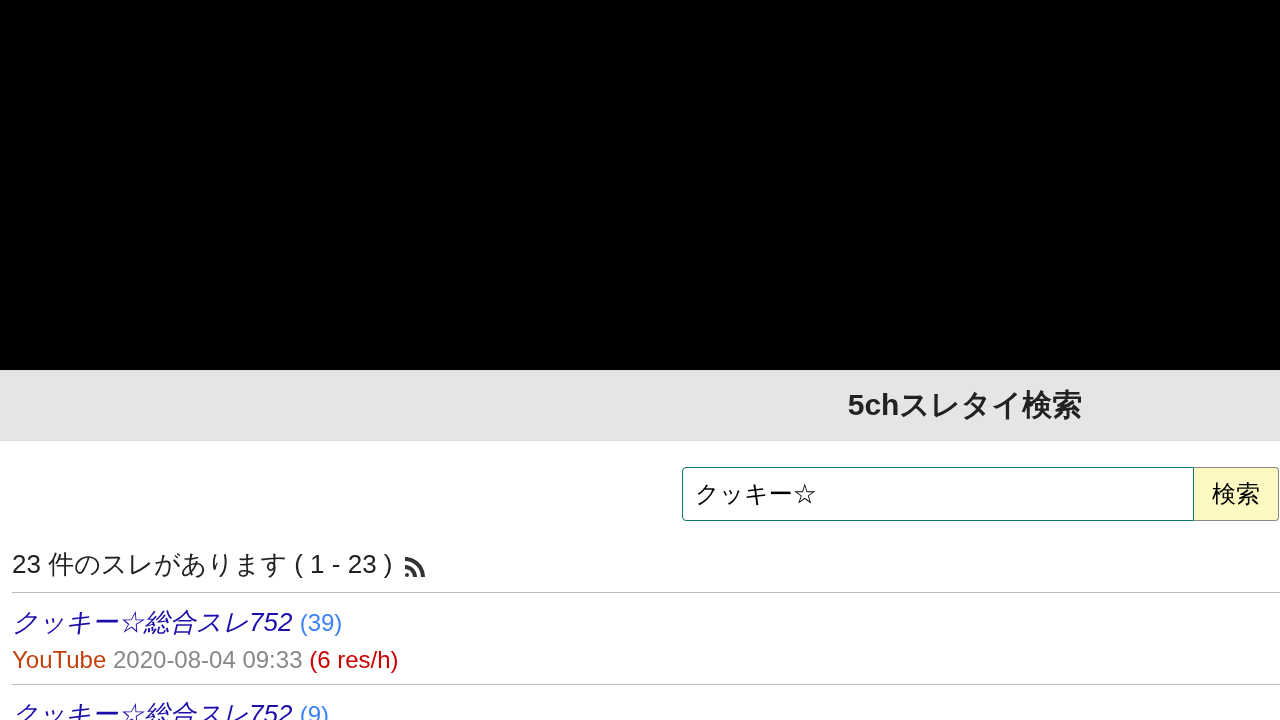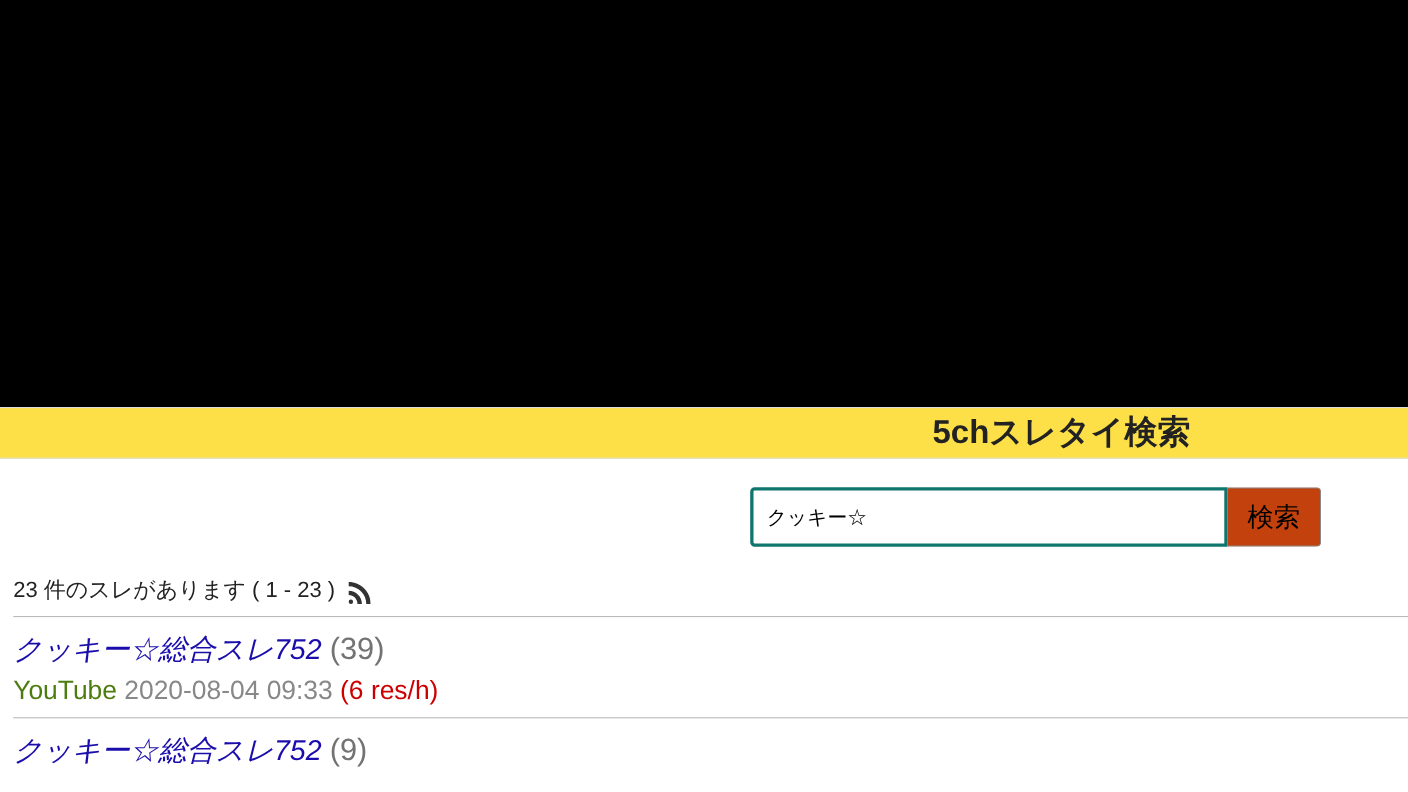--- a/index.html
+++ b/index.html
@@ -1,31 +1,31 @@
 <!DOCTYPE html>
 <html><head>
 <meta charset="utf-8">
 <style>
   * { box-sizing: border-box; margin: 0; padding: 0; }
   html, body { width: 1280px; height: 720px; overflow: hidden; font-family: "Hiragino Kaku Gothic ProN", "Meiryo", sans-serif; background: #fff; }
   .top-black { width: 100%; height: 370px; background: #000; }
-  .title-bar { width: 100%; background: #fde047; border-top: 1px solid #ddd; border-bottom: 1px solid #ddd; padding: 2px 0; }
+  .title-bar { width: 100%; background: #e5e5e5; border-top: 1px solid #ddd; border-bottom: 1px solid #ddd; padding: 14px 0; }
   .title-text { font-size: 30px; font-weight: bold; color: #222; text-align: center; margin-left: 650px; }
   .search-row { display: flex; justify-content: flex-start; padding: 26px 0 0 0; margin-left: 682px; }
-  .search-input { width: 434px; height: 54px; font-size: 18px; padding: 6px 12px; border: 3px solid #0f766e; border-radius: 4px 0 0 4px; outline: none; }
-  .search-btn { height: 54px; padding: 0 18px; font-size: 24px; border: 1px solid #888; border-left: none; background: #c2410c; border-radius: 0 4px 4px 0; cursor: pointer; }
+  .search-input { width: 512px; height: 54px; font-size: 24px; padding: 6px 12px; border: 1px solid #0f766e; border-radius: 4px 0 0 4px; outline: none; }
+  .search-btn { height: 54px; padding: 0 18px; font-size: 24px; border: 1px solid #888; border-left: none; background: #fef9c3; border-radius: 0 4px 4px 0; cursor: pointer; }
   .results-wrap { padding: 26px 0 0 12px; }
-  .results-summary { font-size: 20px; color: #222; display: flex; align-items: center; gap: 8px; padding-bottom: 10px; border-bottom: 1px solid #bbb; margin-right: 0; }
+  .results-summary { font-size: 26px; color: #222; display: flex; align-items: center; gap: 8px; padding-bottom: 10px; border-bottom: 1px solid #bbb; margin-right: 0; }
   .rss-icon { display: inline-flex; align-items: center; }
   .thread { padding: 12px 0 10px 0; border-bottom: 1px solid #bbb; }
   .thread-title { font-size: 26px; }
   .thread-link { color: #1a0dab; text-decoration: none; font-style: italic; }
-  .thread-count { color: #737373; font-size: 28px; }
+  .thread-count { color: #3b82f6; font-size: 24px; }
   .thread-meta { font-size: 24px; margin-top: 6px; }
-  .board { color: #4d7c0f; }
+  .board { color: #c2410c; }
   .timestamp { color: #888; }
   .rate { color: #c00; text-align: right; }
 </style>
 </head>
 <body>
 
 <div class="top-black"></div>
 
 <div class="title-bar">
   <div class="title-text">5chスレタイ検索</div>

